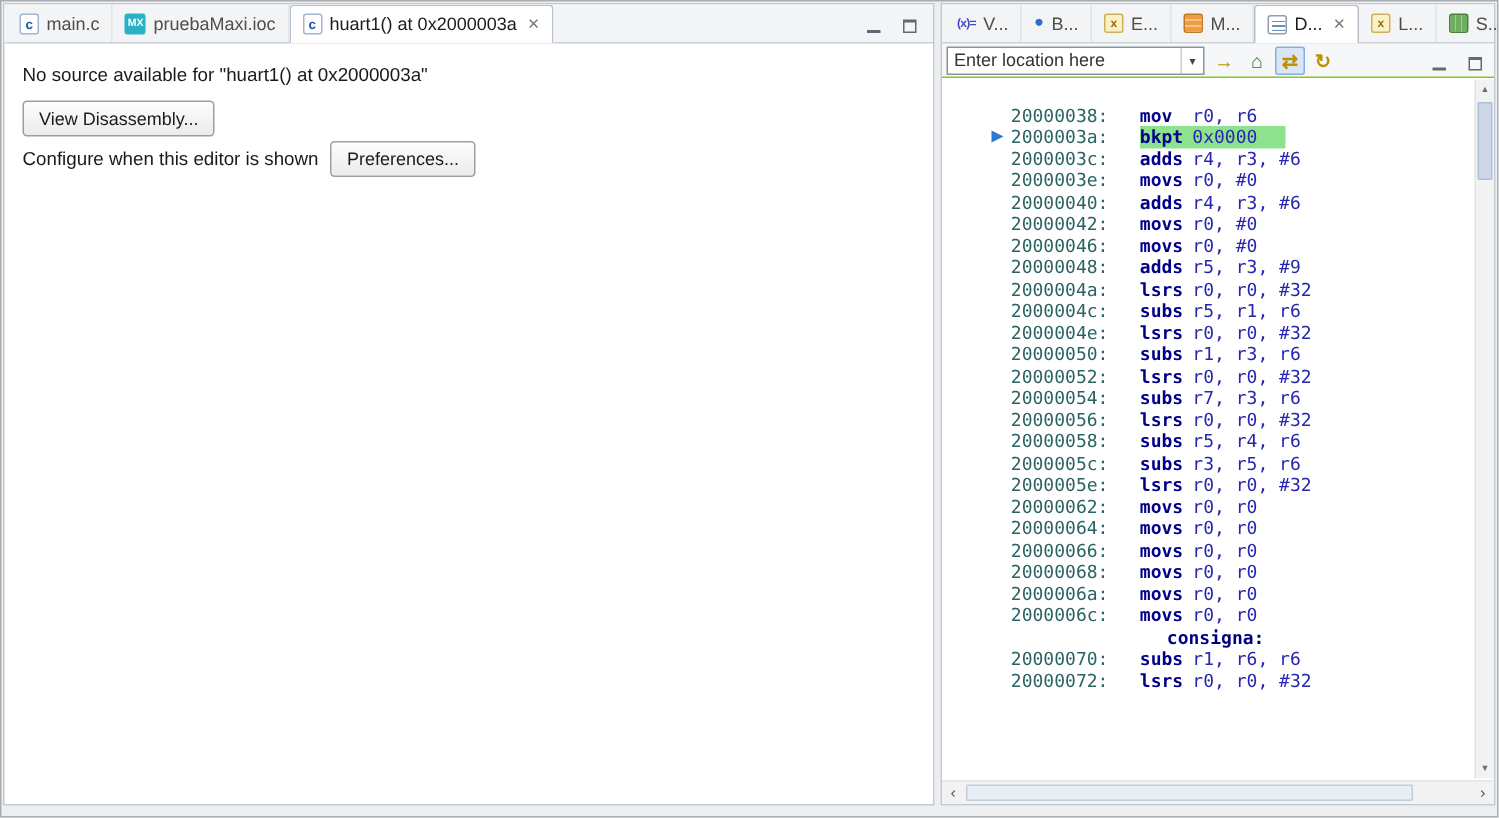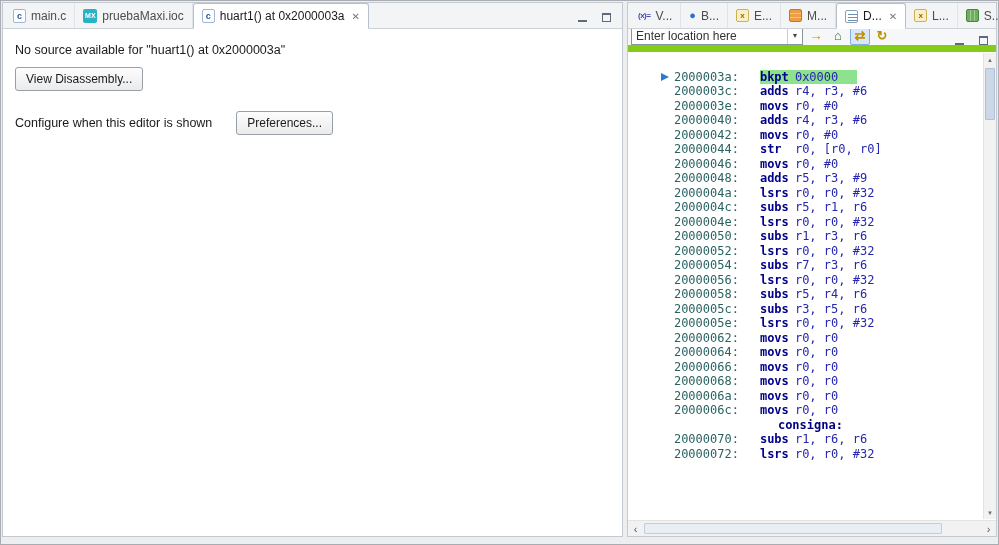--- a/index.html
+++ b/index.html
@@ -37,24 +37,24 @@
   
   .winbtns{display:flex;align-items:center;gap:8px;padding:0 8px 6px 0}
   .winbtn{width:16px;height:14px;display:flex;align-items:flex-end;justify-content:center;cursor:default}
   .winbtn .min-shape{width:9px;height:7px;border-bottom:2px solid #5d6b79}
   .winbtn .max-shape{width:9px;height:9px;border:1px solid #5d6b79;border-top-width:2px}
 
   
   .editor-msg{margin:14px 0 0 12px;font-size:12.5px;color:#1a1a1a}
   .btn{display:inline-block;padding:4px 10px;font-size:12px;color:#1b1b1b;background:linear-gradient(#fdfdfd,#ebebeb);border:1px solid #999fa6;border-radius:3px;cursor:default;white-space:nowrap}
   .btn-row{margin:10px 0 0 12px}
-  .config-row{margin:20px 0 0 12px;font-size:12.5px;color:#1a1a1a;display:flex;align-items:center;gap:24px}
-
-  
-  .toolbar{height:23px;display:flex;align-items:flex-end;background:#f6f7f9;border-bottom:7px solid #84cc16;padding:0 3px;gap:3px}
+  .config-row{margin:3px 0 0 12px;font-size:12.5px;color:#1a1a1a;display:flex;align-items:center;gap:8px}
+
+  
+  .toolbar{height:23px;display:flex;align-items:center;background:#f6f7f9;border-bottom:1px solid #84cc16;padding:0 3px;gap:3px}
   .combo{width:172px;height:19px;border:1px solid #8a949e;background:#fff;display:flex;align-items:center}
   .combo input{border:0;outline:0;flex:1;min-width:0;font-size:12px;padding:0 4px;color:#333;font-family:"Liberation Sans",sans-serif;background:transparent}
   .combo .arrow{width:15px;height:100%;display:flex;align-items:center;justify-content:center;border-left:1px solid #c7cdd3;font-size:8px;color:#444}
   .tbtn{min-width:20px;height:19px;display:flex;align-items:center;justify-content:center;border:1px solid transparent;border-radius:2px;font-size:13px;cursor:default}
   .tbtn.active{background:#d8e6f7;border-color:#86aede}
   [data-name="goto-pc-button"],[data-name="sync-pc-button"],[data-name="track-pc-button"]{color:#c09000;font-weight:bold}
   [data-name="home-button"]{color:#2f6e2f}
   .toolbar .spacer{flex:1}
 
   
@@ -179,32 +179,32 @@
     <span class="winbtns" style="padding:0 2px;align-items:center" data-name="view-window-buttons">
       <span class="winbtn" data-name="minimize-view-button">
           <span class="min-shape" data-name="minimize-icon"></span>
         </span>
       <span class="winbtn" data-name="maximize-view-button">
           <span class="max-shape" data-name="maximize-icon"></span>
         </span>
     </span>
   </div>
 
-  <div class="dis" data-name="disassembly-listing"><div class="dis-line current" data-name="disassembly-line">
+  <div class="dis" data-name="disassembly-listing"><div class="dis-line" data-name="disassembly-line">
+    <span class="gutter" data-name="breakpoint-gutter"></span><span class="addr" data-name="instruction-address">20000038:</span><span class="instr" data-name="instruction"><span class="mn" data-name="mnemonic">mov</span><span class="ops" data-name="operands">r0, r6</span></span>
+  </div><div class="dis-line current" data-name="disassembly-line">
     <span class="gutter" data-name="breakpoint-gutter"></span><span class="addr" data-name="instruction-address">2000003a:</span><span class="instr" data-name="instruction"><span class="mn" data-name="mnemonic">bkpt</span><span class="ops" data-name="operands">0x0000</span></span>
   </div><div class="dis-line" data-name="disassembly-line">
     <span class="gutter" data-name="breakpoint-gutter"></span><span class="addr" data-name="instruction-address">2000003c:</span><span class="instr" data-name="instruction"><span class="mn" data-name="mnemonic">adds</span><span class="ops" data-name="operands">r4, r3, #6</span></span>
   </div><div class="dis-line" data-name="disassembly-line">
     <span class="gutter" data-name="breakpoint-gutter"></span><span class="addr" data-name="instruction-address">2000003e:</span><span class="instr" data-name="instruction"><span class="mn" data-name="mnemonic">movs</span><span class="ops" data-name="operands">r0, #0</span></span>
   </div><div class="dis-line" data-name="disassembly-line">
     <span class="gutter" data-name="breakpoint-gutter"></span><span class="addr" data-name="instruction-address">20000040:</span><span class="instr" data-name="instruction"><span class="mn" data-name="mnemonic">adds</span><span class="ops" data-name="operands">r4, r3, #6</span></span>
   </div><div class="dis-line" data-name="disassembly-line">
     <span class="gutter" data-name="breakpoint-gutter"></span><span class="addr" data-name="instruction-address">20000042:</span><span class="instr" data-name="instruction"><span class="mn" data-name="mnemonic">movs</span><span class="ops" data-name="operands">r0, #0</span></span>
-  </div><div class="dis-line" data-name="disassembly-line">
-    <span class="gutter" data-name="breakpoint-gutter"></span><span class="addr" data-name="instruction-address">20000044:</span><span class="instr" data-name="instruction"><span class="mn" data-name="mnemonic">str</span><span class="ops" data-name="operands">r0, [r0, r0]</span></span>
   </div><div class="dis-line" data-name="disassembly-line">
     <span class="gutter" data-name="breakpoint-gutter"></span><span class="addr" data-name="instruction-address">20000046:</span><span class="instr" data-name="instruction"><span class="mn" data-name="mnemonic">movs</span><span class="ops" data-name="operands">r0, #0</span></span>
   </div><div class="dis-line" data-name="disassembly-line">
     <span class="gutter" data-name="breakpoint-gutter"></span><span class="addr" data-name="instruction-address">20000048:</span><span class="instr" data-name="instruction"><span class="mn" data-name="mnemonic">adds</span><span class="ops" data-name="operands">r5, r3, #9</span></span>
   </div><div class="dis-line" data-name="disassembly-line">
     <span class="gutter" data-name="breakpoint-gutter"></span><span class="addr" data-name="instruction-address">2000004a:</span><span class="instr" data-name="instruction"><span class="mn" data-name="mnemonic">lsrs</span><span class="ops" data-name="operands">r0, r0, #32</span></span>
   </div><div class="dis-line" data-name="disassembly-line">
     <span class="gutter" data-name="breakpoint-gutter"></span><span class="addr" data-name="instruction-address">2000004c:</span><span class="instr" data-name="instruction"><span class="mn" data-name="mnemonic">subs</span><span class="ops" data-name="operands">r5, r1, r6</span></span>
   </div><div class="dis-line" data-name="disassembly-line">
     <span class="gutter" data-name="breakpoint-gutter"></span><span class="addr" data-name="instruction-address">2000004e:</span><span class="instr" data-name="instruction"><span class="mn" data-name="mnemonic">lsrs</span><span class="ops" data-name="operands">r0, r0, #32</span></span>

